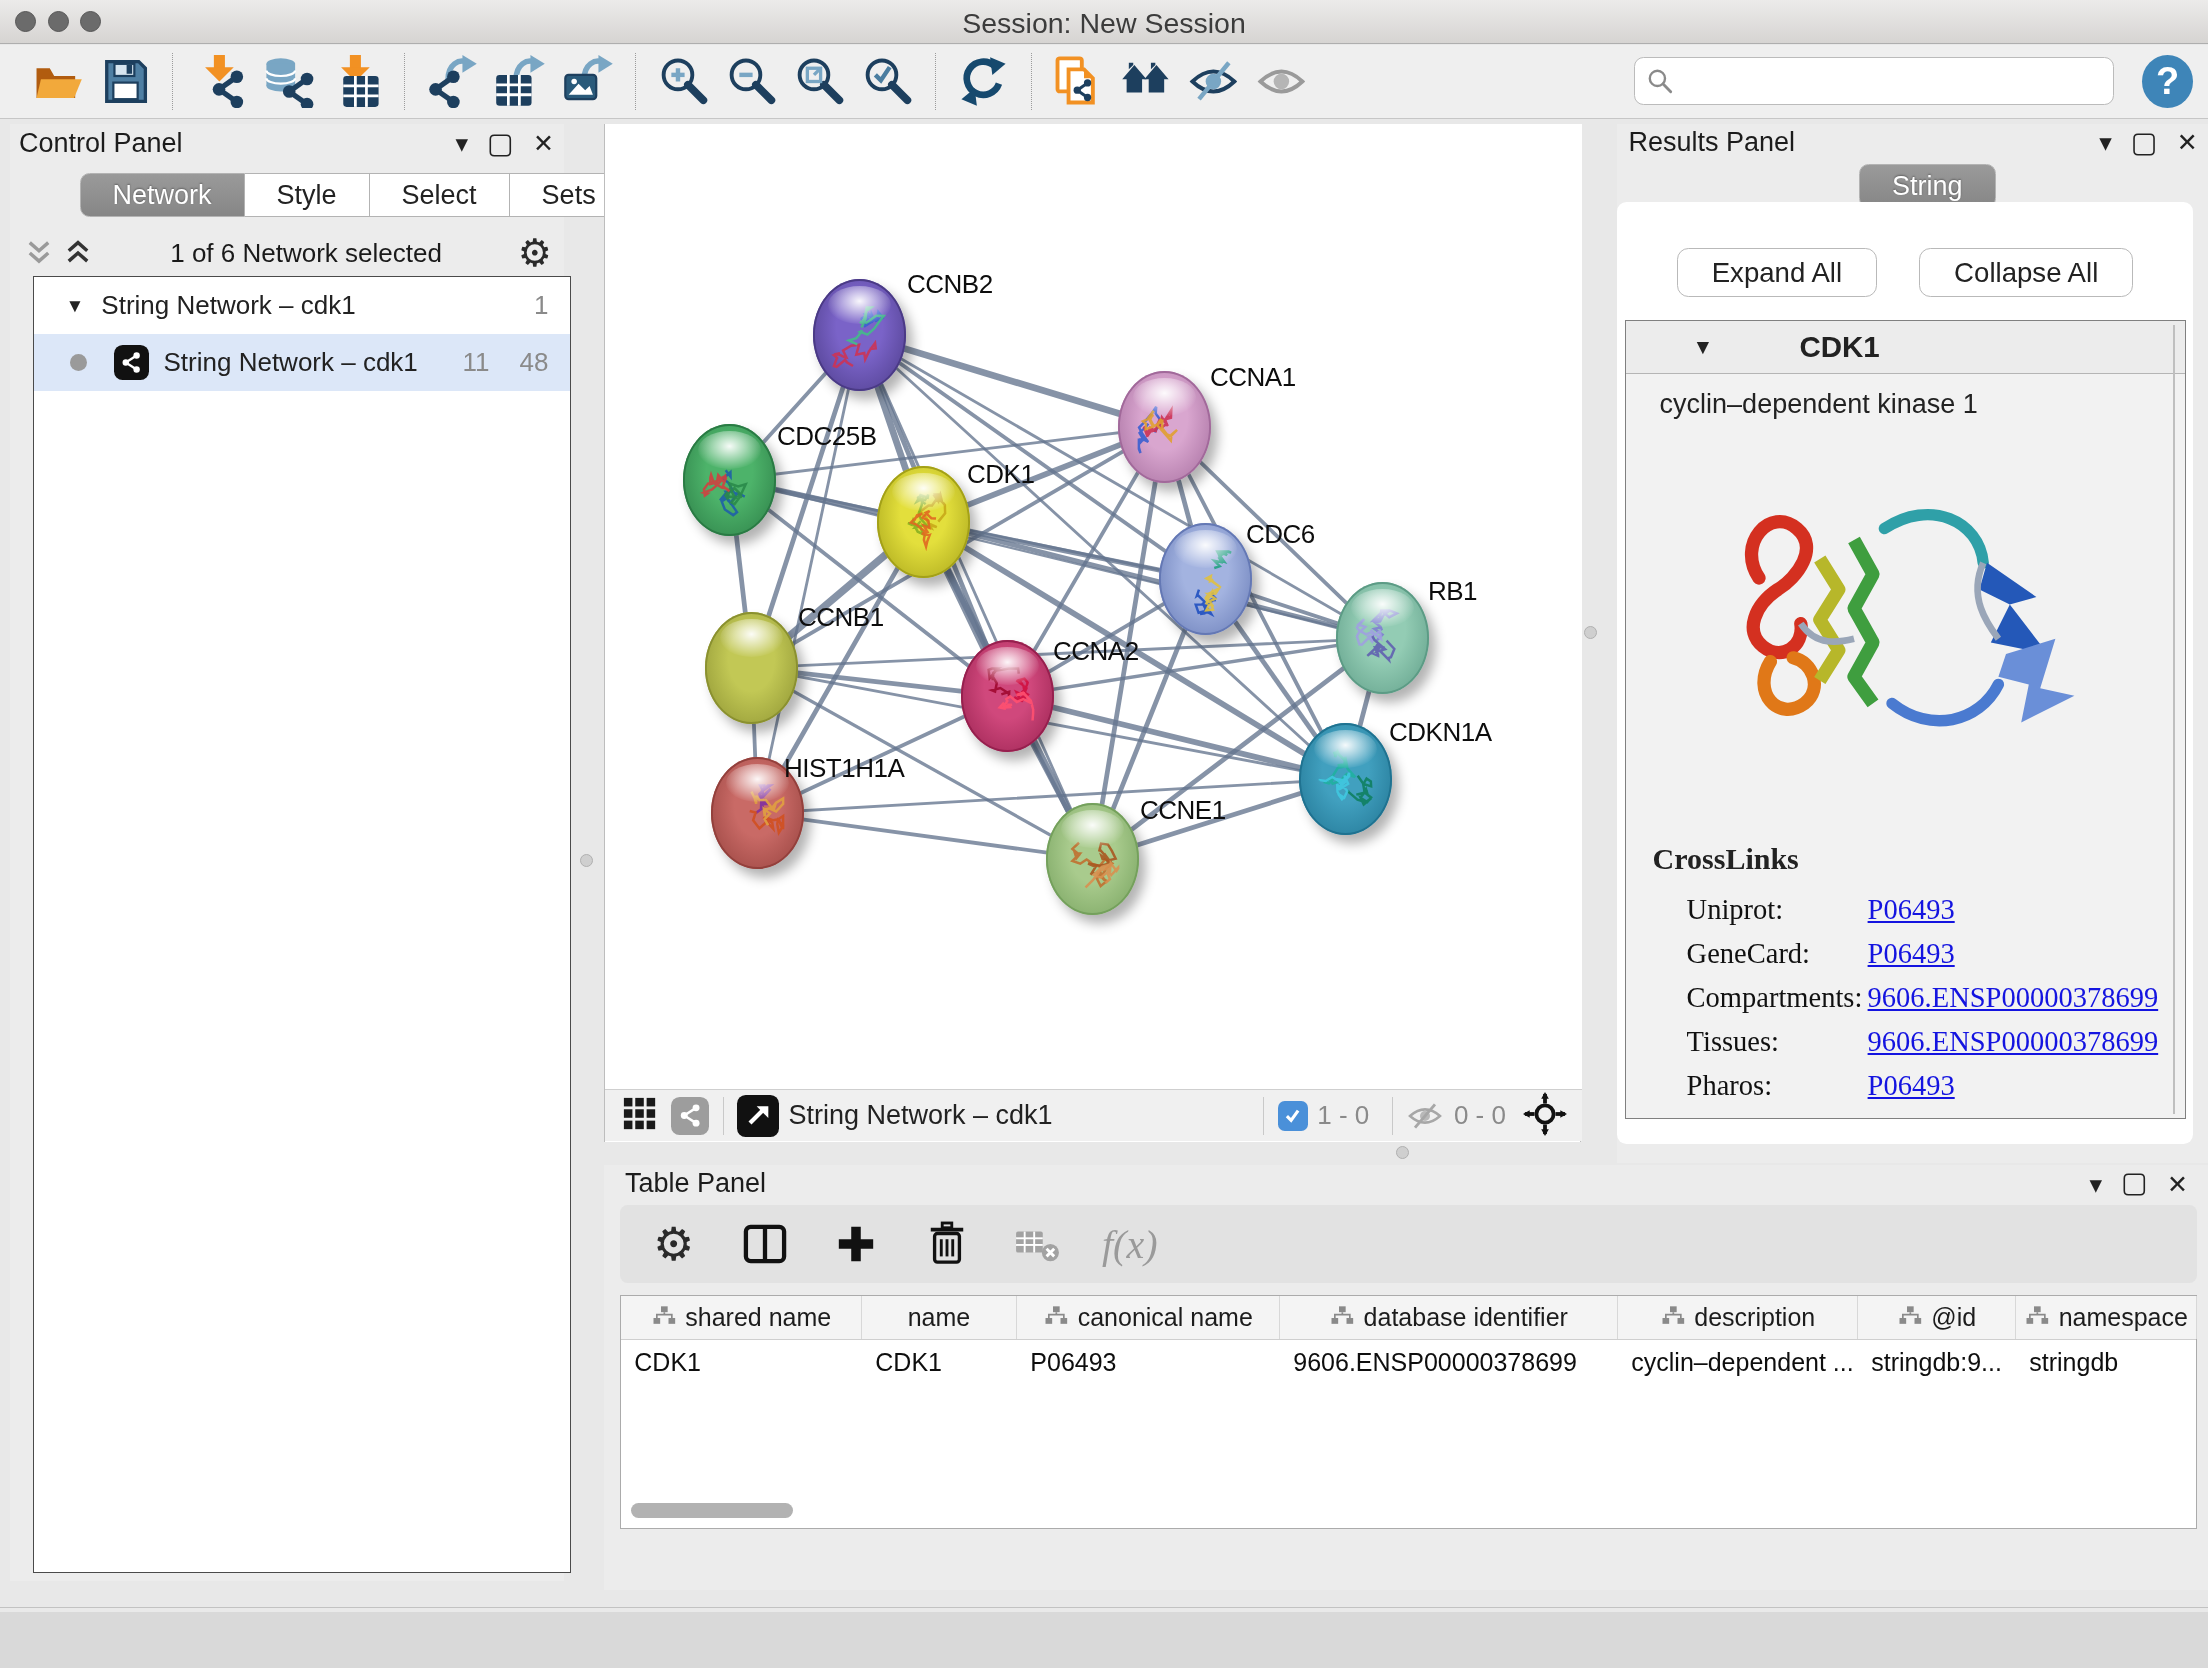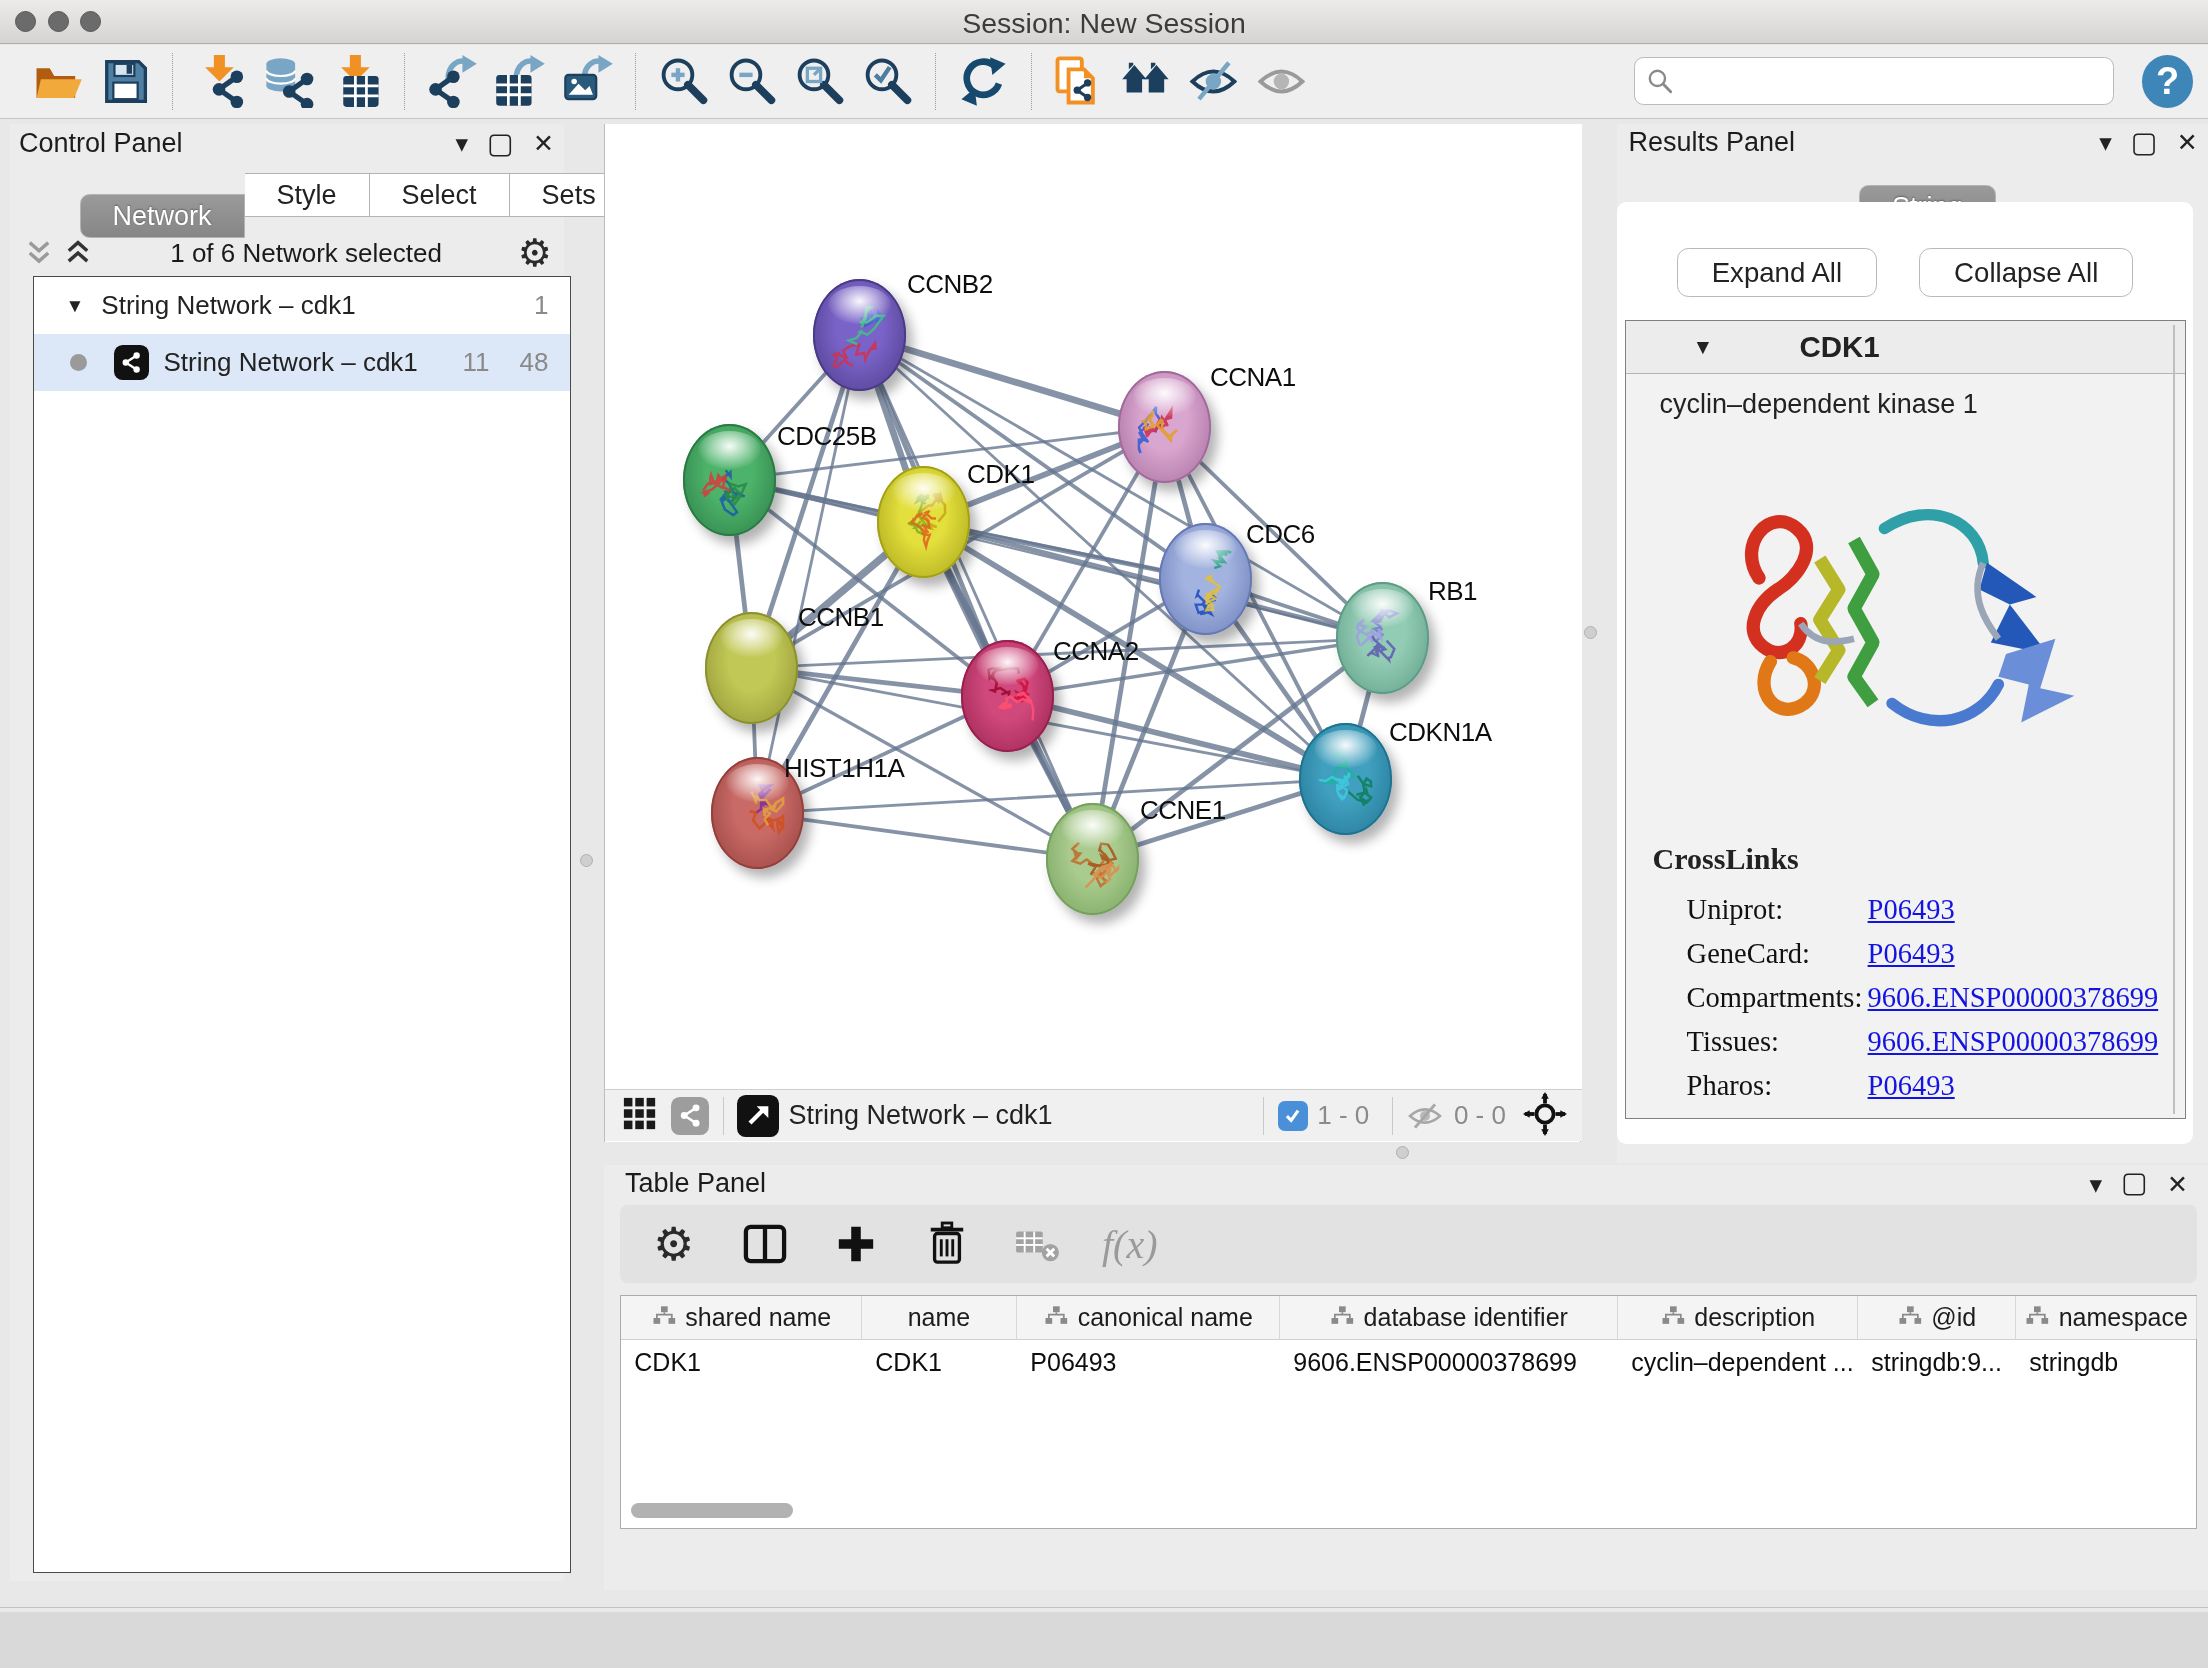--- a/index.html
+++ b/index.html
@@ -32,21 +32,21 @@
   .panel-title { font-size:27px; color:#1c1c1c; }
   .pctl { font-size:25px; color:#222; margin-left:19px; }
 
   
   .control-panel { position:absolute; left:9.5px; top:124px; width:554px; height:1457px; background:#ececec; }
   .cp-head { position:absolute; left:0; top:0; width:100%; height:38px; display:flex; align-items:center; padding:0 9.5px; }
   .cp-head .sp { flex:1; }
   .seg { display:flex; }
   .seg .tab { height:44px; padding:0 32px; display:flex; align-items:center; justify-content:center;
     font-size:27px; background:#fff; border:1px solid #b3b3b3; border-left:none; }
-  .seg .tab:first-child { border-left:1px solid #b3b3b3; border-radius:9.5px 0 0 9.5px;margin-top:21px; }
+  .seg .tab:first-child { border-left:1px solid #b3b3b3; border-radius:9.5px 0 0 9.5px; }
   .seg .tab:last-child { border-radius:0 9.5px 9.5px 0; }
   .seg .tab.sel { background:linear-gradient(#9a9a9a,#868686); color:#fff; text-shadow:0 -1px 1.9px rgba(0,0,0,.35); }
   .cp-tabs { position:absolute; left:70px; top:49px; }
   .cp-statusrow { position:absolute; left:13.3px; top:107px; width:529px; height:44px; display:flex; align-items:center; }
   .cp-status { flex:1; text-align:center; font-size:26px; color:#1a1a1a; }
   .gear { font-size:38px; color:#2a2a2a; line-height:1; }
   .cp-list { position:absolute; left:23px; top:152px; width:538px; height:1297px; background:#fff; border:1.9px solid #4a4a4a; }
   .tree-row { position:relative; height:57px; display:flex; align-items:center; font-size:26px; }
   .tree-row.sel { background:#dce7f8; }
   .tree-num { color:#8a8a8a; }

